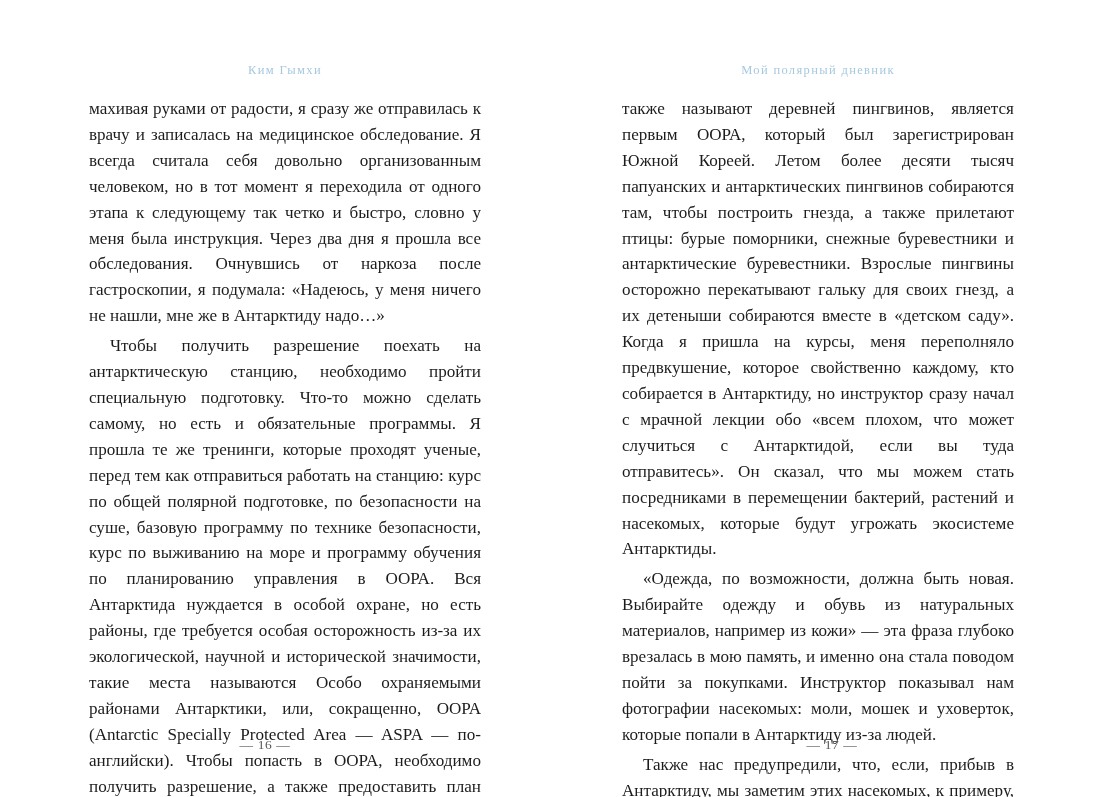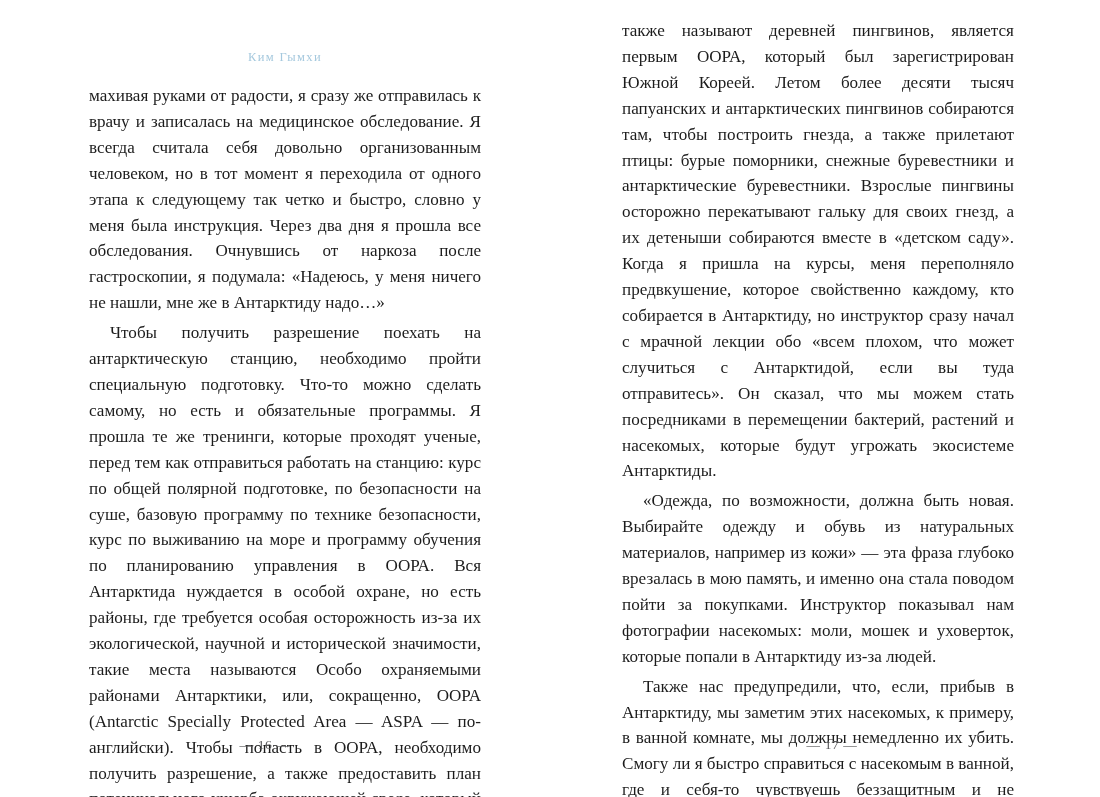--- a/index.html
+++ b/index.html
@@ -36,21 +36,21 @@
 
   .page-left  { padding: 0 65px 0 85px; }
   .page-right { padding: 0 82px 0 68px; }
 
   .running-head {
     text-align: center;
     font-family: "Liberation Serif", "DejaVu Serif", serif;
     font-size: 12.5px;
     letter-spacing: 1.35px;
     color: #a6c9de;
-    margin: 4px;
+    margin: 17px;
     padding-top: 45px;
     height: 16px;
     line-height: 16px;
     white-space: nowrap;
   }
 
   .textblock {
     margin-top: 18px;
     text-align: justify;
     text-justify: inter-word;
@@ -94,20 +94,21 @@
       <p>махивая руками от радости, я сразу же отправилась к врачу и записалась на медицинское обследование. Я всегда считала себя довольно организованным человеком, но в тот момент я переходила от одного этапа к следующему так четко и быстро, словно у меня была инструкция. Через два дня я прошла все обследования. Очнувшись от наркоза после гастроскопии, я подумала: «Надеюсь, у меня ничего не нашли, мне же в Антарктиду надо…»</p>
       <p class="indent">Чтобы получить разрешение поехать на антарктическую станцию, необходимо пройти специальную подготовку. Что-то можно сделать самому, но есть и обязательные программы. Я прошла те же тренинги, которые проходят ученые, перед тем как отправиться работать на станцию: курс по общей полярной подготовке, по безопасности на суше, базовую программу по технике безопасности, курс по выживанию на море и программу обучения по планированию управления в ООРА. Вся Антарктида нуждается в особой охране, но есть районы, где требуется особая осторожность из-за их экологической, научной и исторической значимости, такие места называются Особо охраняемыми районами Антарктики, или, сокращенно, ООРА (Antarctic Specially Protected Area — ASPA — по-английски). Чтобы попасть в ООРА, необходимо получить разрешение, а также предоставить план потенциального ущерба окружающей среде, который должен быть одобрен Министерством охраны окружающей среды и Министерством иностранных дел. Да, я тоже его оформляла.</p>
 
     </div>
 
     <div class="folio">— 16 —</div>
   </div>
 
   <div class="page page-right">
 
+    <div class="running-head">Мой полярный дневник</div>
 
     <div class="textblock">
       <p>также называют деревней пингвинов, является первым ООРА, который был зарегистрирован Южной Кореей. Летом более десяти тысяч папуанских и антарктических пингвинов собираются там, чтобы построить гнезда, а также прилетают птицы: бурые поморники, снежные буревестники и антарктические буревестники. Взрослые пингвины осторожно перекатывают гальку для своих гнезд, а их детеныши собираются вместе в «детском саду». Когда я пришла на курсы, меня переполняло предвкушение, которое свойственно каждому, кто собирается в Антарктиду, но инструктор сразу начал с мрачной лекции обо «всем плохом, что может случиться с Антарктидой, если вы туда отправитесь». Он сказал, что мы можем стать посредниками в перемещении бактерий, растений и насекомых, которые будут угрожать экосистеме Антарктиды.</p>
       <p class="indent">«Одежда, по возможности, должна быть новая. Выбирайте одежду и обувь из натуральных материалов, например из кожи» — эта фраза глубоко врезалась в мою память, и именно она стала поводом пойти за покупками. Инструктор показывал нам фотографии насекомых: моли, мошек и уховерток, которые попали в Антарктиду из-за людей.</p>
       <p class="indent">Также нас предупредили, что, если, прибыв в Антарктиду, мы заметим этих насекомых, к примеру, в ванной комнате, мы должны немедленно их убить. Смогу ли я быстро справиться с насекомым в ванной, где и себя-то чувствуешь беззащитным и не ожидаешь угрозы? Не уверена. Но если нужно минимизировать ущерб, который я могу нанести Антарктиде, придется постараться.</p>
     </div>
 
     <div class="folio">— 17 —</div>
   </div>
 

